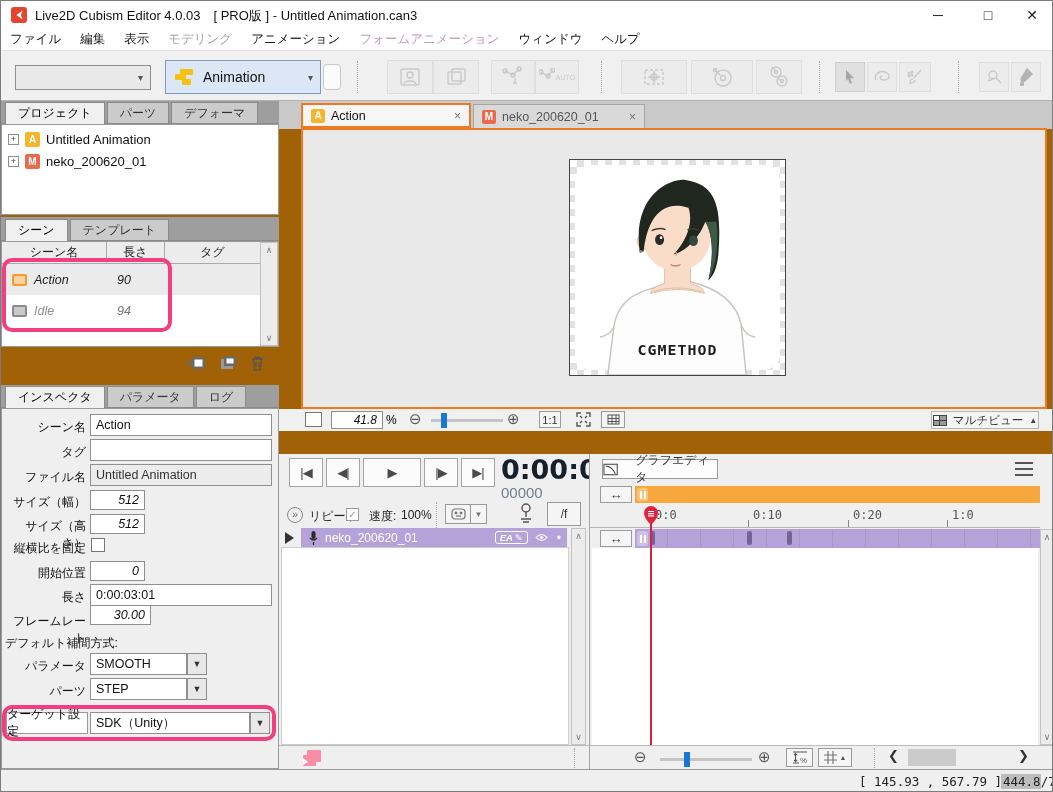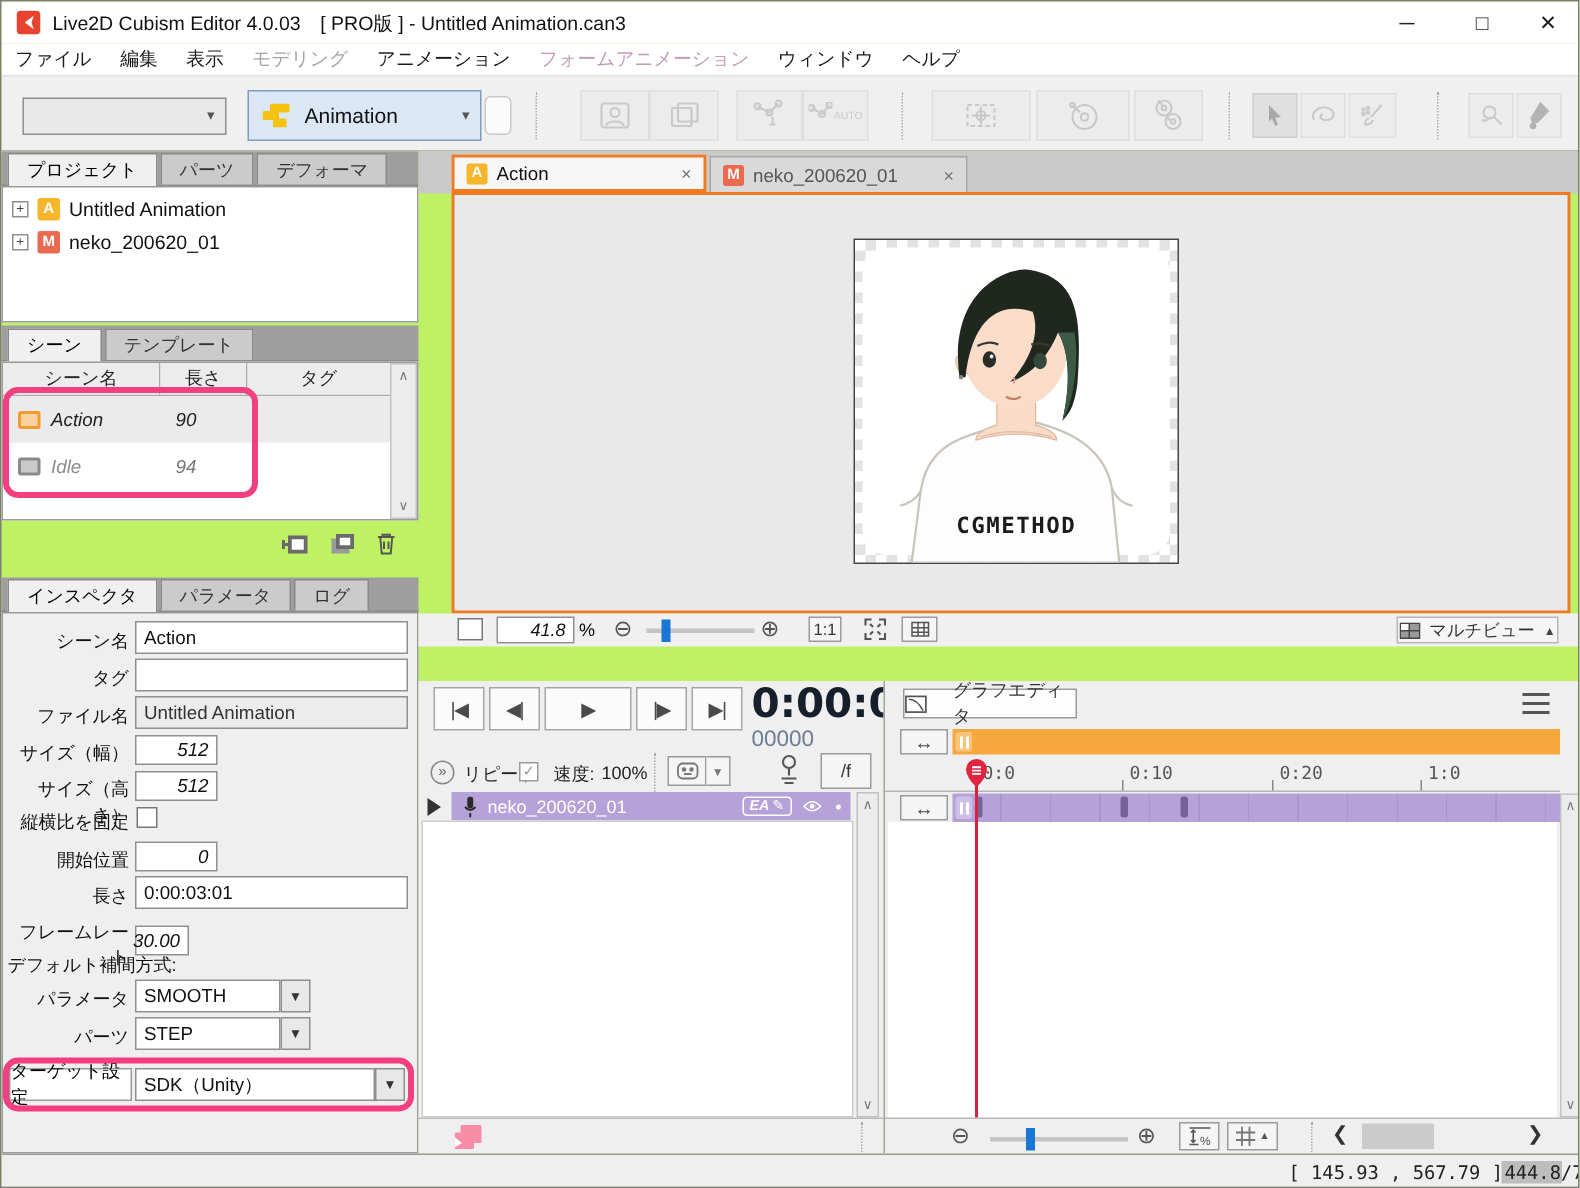--- a/index.html
+++ b/index.html
@@ -1,17 +1,17 @@
 <!DOCTYPE html>
 <html><head>
 <meta charset="utf-8">
 <style>
   html,body{margin:0;padding:0;background:#cfcfcf;font-family:"Liberation Sans","DejaVu Sans",sans-serif;}
   *{box-sizing:border-box;}
-  #app{position:relative;width:1053px;height:792px;background:#bef264;border:1px solid #7c7c7c;overflow:hidden;}
+  #app{position:relative;width:1053px;height:792px;background:#a16207;border:1px solid #7c7c7c;overflow:hidden;}
   .abs{position:absolute;}
   .flex{display:flex;align-items:center;}
   
   #titlebar{left:0;top:0;width:100%;height:28px;background:#fff;}
   #title-text{font-size:13px;color:#111;white-space:nowrap;}
   .winctl{width:30px;height:22px;display:flex;align-items:center;justify-content:center;font-size:14px;color:#222;cursor:default;}
   #menubar{left:0;top:28px;width:100%;height:21px;background:#fff;display:flex;align-items:center;gap:19px;padding-left:9px;font-size:12.5px;color:#1a1a1a;}
   .menu-dim{color:#a3a3a3;}
   .menu-dimpink{color:#c49ab8;}
   
@@ -295,21 +295,21 @@
     <div class="ins-label" style="top:131px">縦横比を固定</div>
     <div class="chk abs" style="left:89px;top:129px;width:14px;height:14px"></div>
 
     <div class="ins-label" style="top:156px">開始位置</div>
     <div class="field num" style="left:88px;top:152px;width:55px;height:20px">0</div>
 
     <div class="ins-label" style="top:180px">長さ</div>
     <div class="field" style="left:88px;top:175px;width:182px;height:22px">0:00:03:01</div>
 
     <div class="ins-label" style="top:204px">フレームレート</div>
-    <div class="field num" style="left:88px;top:208px;width:36px;height:20px">30.00</div>
+    <div class="field num" style="left:88px;top:196px;width:61px;height:20px">30.00</div>
 
     <div class="abs" style="left:3px;top:226px;font-size:12px;color:#111">デフォルト補間方式:</div>
 
     <div class="ins-label" style="top:249px">パラメータ</div>
     <div class="field" style="left:88px;top:244px;width:97px;height:22px">SMOOTH</div>
     <div class="ddbtn" style="left:185px;top:244px;height:22px">▼</div>
 
     <div class="ins-label" style="top:274px">パーツ</div>
     <div class="field" style="left:88px;top:269px;width:97px;height:22px">STEP</div>
     <div class="ddbtn" style="left:185px;top:269px;height:22px">▼</div>

